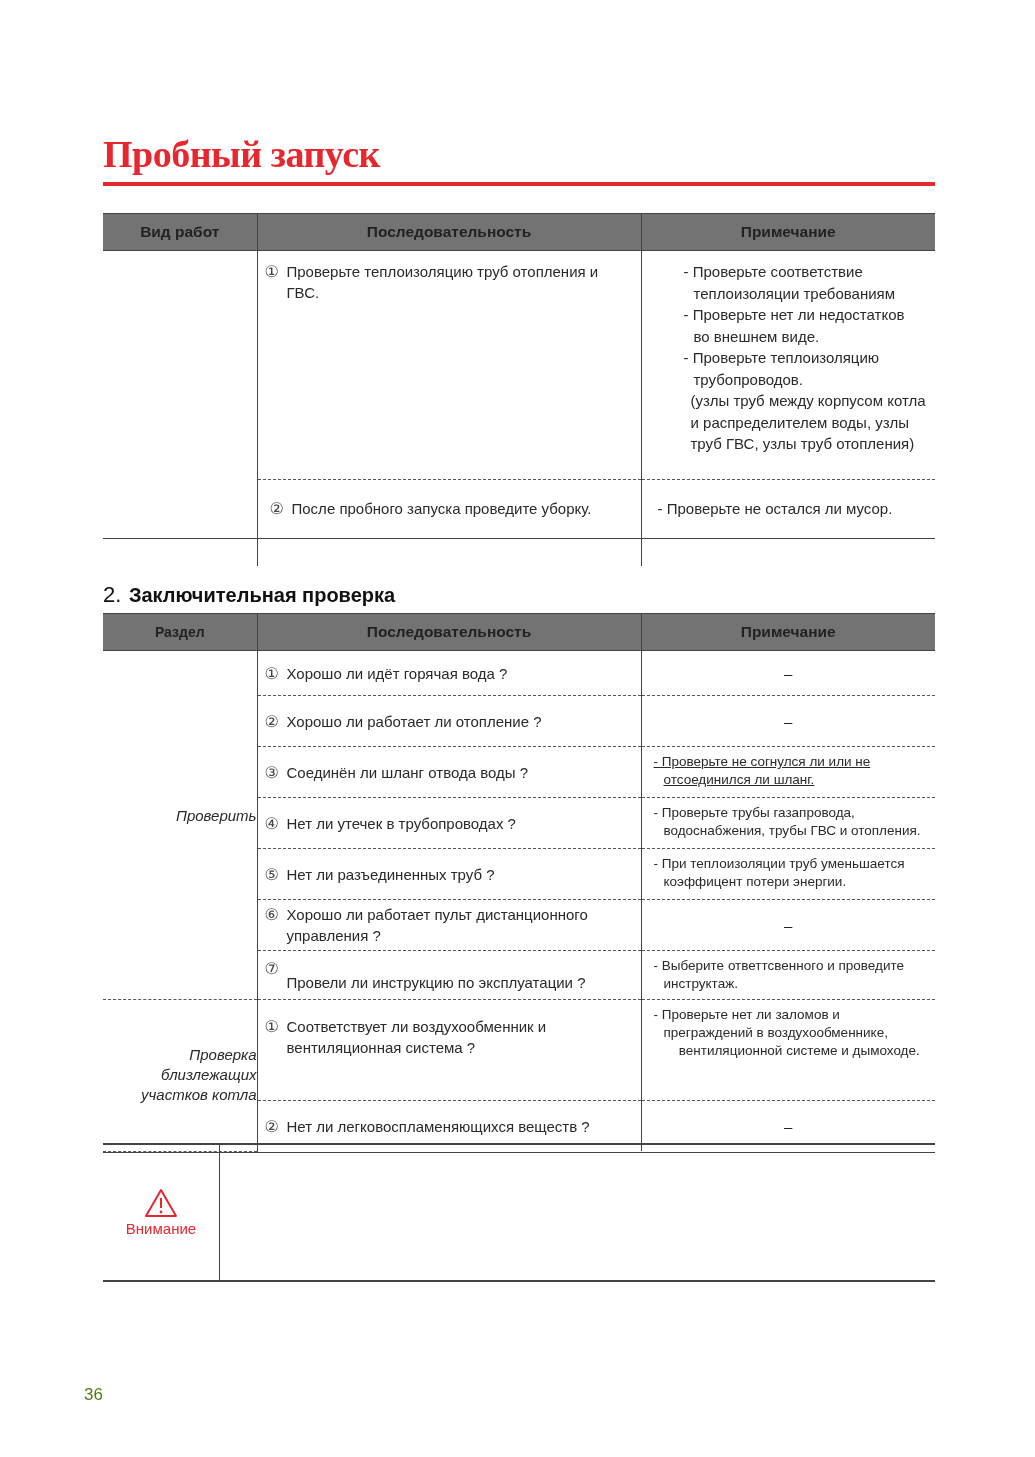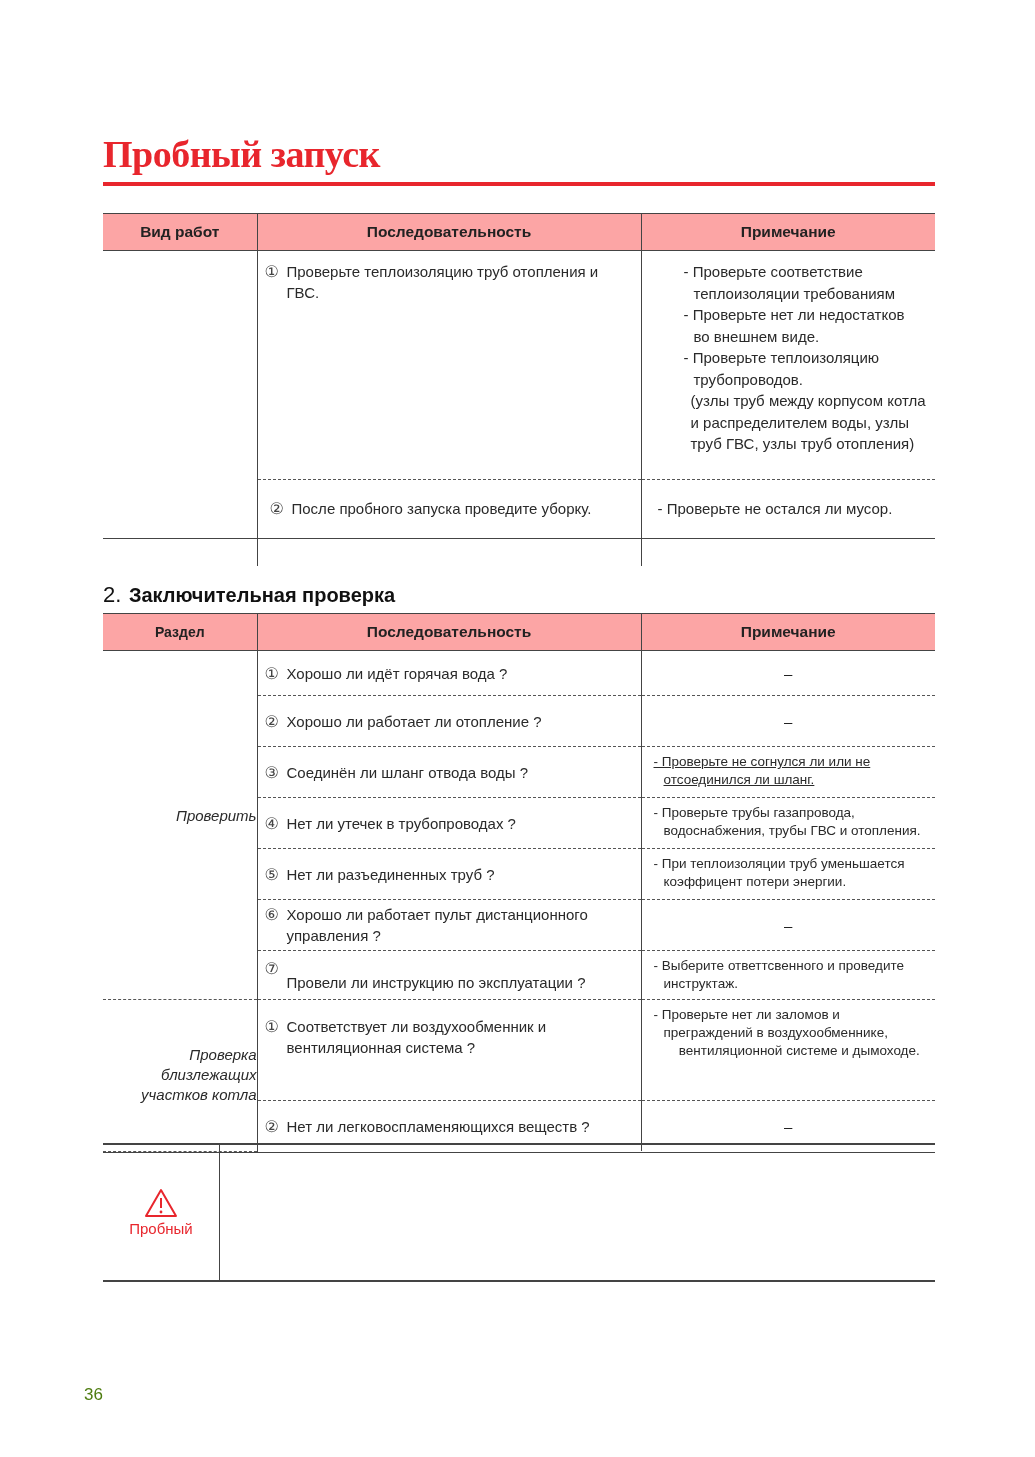--- a/index.html
+++ b/index.html
@@ -16,21 +16,21 @@
     .title-rule {
       position: absolute; left: 103px; top: 182px; width: 832px; height: 4px;
       background: #e8262d;
     }
     table.t {
       position: absolute; left: 103px; width: 832px;
       border-collapse: collapse; table-layout: fixed;
       font-size: 15px; color: #2a2a2a;
     }
     table.t th {
-      background: #fca5a5; font-weight: bold; font-size: 15.5px; color: #222;
+      background: #737373; font-weight: bold; font-size: 15.5px; color: #222;
       height: 36px; border-top: 1.5px solid #444; border-bottom: 1.5px solid #444;
       text-align: center; padding: 0;
     }
     table.t th + th { border-left: 1.5px solid #444; }
     table.t td { vertical-align: top; padding: 0; }
     table.t td.c2, table.t td.c3 { border-left: 1.5px solid #444; }
     .col1 { width: 154px; }
     .col2 { width: 384px; }
     .col3 { width: 294px; }
     .dash-b { border-bottom: 1.2px dashed #555; }
@@ -303,20 +303,20 @@
     </tbody>
 </table>
 
 <div class="caution">
   <div class="left">
     <svg width="34" height="30" viewBox="0 0 34 30">
       <polygon points="17,2 32,28 2,28" fill="none" stroke="#e8262d" stroke-width="2" stroke-linejoin="round"></polygon>
       <line x1="17" y1="10" x2="17" y2="20" stroke="#e8262d" stroke-width="2"></line>
       <circle cx="17" cy="24" r="1.4" fill="#e8262d"></circle>
     </svg>
-    <span class="warn-text">Пробный</span>
+    <span class="warn-text">Внимание</span>
   </div>
   <div style="position:absolute; left:130px; top:10px; right:10px;"></div>
 </div>
 
 <div class="page-number">36</div>
 
 <div class="table-end" style="top: 1152px;"></div>
 
 </body></html>

